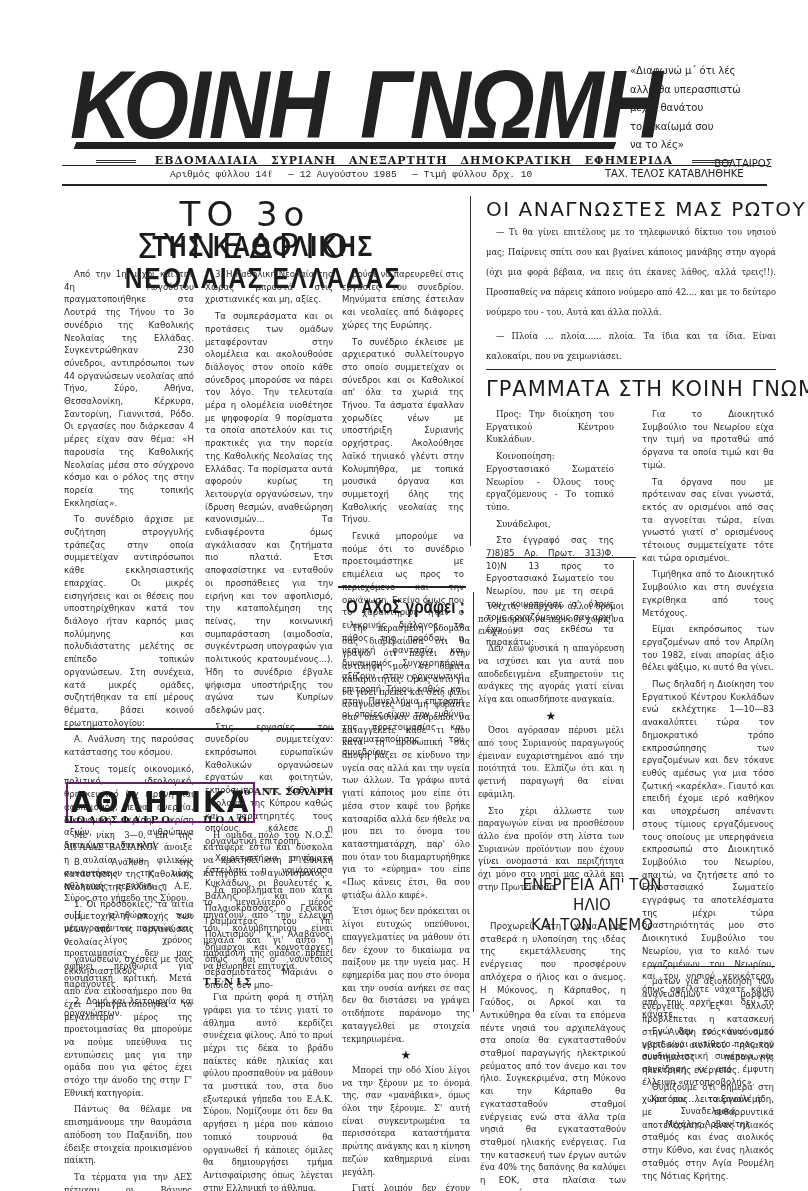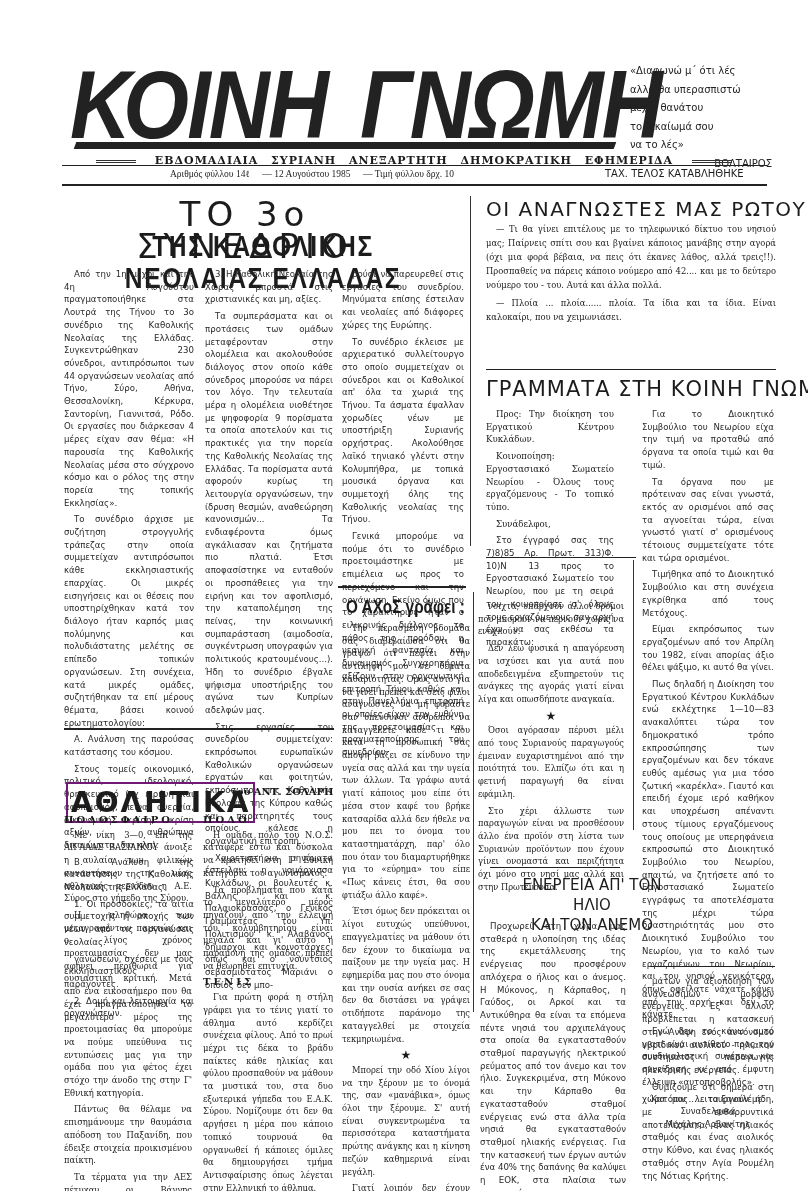--- a/index.html
+++ b/index.html
@@ -6,21 +6,21 @@
   body{width:808px;height:1191px;position:relative;overflow:hidden;color:#1c1c1c;font-family:"DejaVu Sans",sans-serif;}
   .abs{position:absolute;}
   .masthead{left:70px;top:60px;width:340px;height:90px;font-family:"Liberation Sans",sans-serif;font-weight:bold;font-style:italic;font-size:96px;line-height:90px;letter-spacing:-2px;color:#222;transform:scaleX(0.88);transform-origin:left top;white-space:nowrap;}
   .masthead2{left:360px;top:60px;}
   .underline-bar{left:72px;top:140px;width:335px;height:8px;background:#222;transform:skewX(-20deg);}
   .quote{left:630px;top:62px;width:160px;font-size:10px;line-height:18.5px;color:#222;}
   .quote .author{text-align:right;padding-right:18px;}
   .tagline{left:90px;top:154px;width:520px;font-family:"DejaVu Serif",serif;font-size:11px;font-weight:bold;letter-spacing:1px;word-spacing:8px;white-space:nowrap;}
   .tagline .dash{display:inline-block;width:40px;border-top:3px double #333;vertical-align:middle;margin:0 6px;}
   .rule{background:#222;}
-  .infoline{left:170px;top:169px;font-family:Liberation Serif, serif;font-size:9.5px;white-space:nowrap;}
+  .infoline{left:170px;top:169px;font-family:Liberation Mono, monospace;font-size:9.5px;white-space:nowrap;}
   .infoline span{margin-right:10px;}
   .postage{left:605px;top:168px;font-size:10px;white-space:nowrap;}
   .h1{left:80px;top:198px;width:330px;text-align:center;font-size:34px;line-height:32px;letter-spacing:6px;font-weight:normal;}
   .h1b{left:68px;top:230px;width:390px;text-align:center;font-family:"Liberation Sans",sans-serif;font-weight:bold;font-size:30px;line-height:32px;letter-spacing:2px;transform:scaleX(0.82);transform-origin:center top;}
   .col{font-size:8.6px;line-height:12.7px;text-align:justify;color:#2a2a2a;}
   .col p{margin:0 0 4px 0;text-indent:10px;}
   .serif{font-family:"DejaVu Serif",serif;color:#1a1a1a;}
   .sec-title{font-size:20px;letter-spacing:1px;white-space:nowrap;}
   .boxed{border:2px solid #701a75;padding:2px 3px;font-weight:bold;font-size:28px;letter-spacing:2px;}
   .center{text-align:center;}
@@ -84,21 +84,21 @@
 <div class="abs col" style="left:342px;top:268px;width:122px;">
   <p>ρούσε να παρευρεθεί στις εργασίες του συνεδρίου. Μηνύματα επίσης έστειλαν και νεολαίες από διάφορες χώρες της Ευρώπης.</p>
   <p>Το συνέδριο έκλεισε με αρχιερατικό συλλείτουργο στο οποίο συμμετείχαν οι σύνεδροι και οι Καθολικοί απ' όλα τα χωριά της Τήνου. Τα άσματα έψαλλαν χορωδίες νέων με υποστήριξη Συριανής ορχήστρας. Ακολούθησε λαϊκό τηνιακό γλέντι στην Κολυμπήθρα, με τοπικά μουσικά όργανα και συμμετοχή όλης της Καθολικής νεολαίας της Τήνου.</p>
   <p>Γενικά μπορούμε να πούμε ότι το συνέδριο προετοιμάστηκε με επιμέλεια ως προς το περιεχόμενο και την οργάνωση. Εκείνο όμως που το χαρακτήρισε ήταν ο ειλικρινής διάλογος, το πάθος της προόδου, η νεανική φαντασία και δυναμισμός. Συγχαρητήρια αξίζουν στην οργανωτική επιτροπή Τήνου καθώς και στην Πανελλήνια επιτροπή οι οποίες είχαν την ευθύνη της προετοιμασίας και πραγματοποίησης του συνεδρίου.</p>
 </div>
 <div class="abs rule" style="left:64px;top:728px;width:270px;height:2px;"></div>
 <div class="abs rule" style="left:338px;top:586px;width:128px;height:2px;"></div>
 
 <div class="abs vline" style="left:470px;top:196px;height:350px;"></div>
 <div class="abs sec-title" style="left:486px;top:197px;font-size:20px;letter-spacing:1.5px;">ΟΙ ΑΝΑΓΝΩΣΤΕΣ ΜΑΣ ΡΩΤΟΥΝ</div>
-<div class="abs col serif" style="left:486px;top:222px;width:290px;font-size:8.4px;line-height:14px;">
+<div class="abs col serif" style="left:486px;top:222px;width:290px;font-size:8.4px;line-height:20px;">
   <p>— Τι θα γίνει επιτέλους με το τηλεφωνικό δίκτυο του νησιού μας; Παίρνεις σπίτι σου και βγαίνει κάποιος μανάβης στην αγορά (όχι μια φορά βέβαια, να πεις ότι έκανες λάθος, αλλά τρεις!!). Προσπαθείς να πάρεις κάποιο νούμερο από 42.... και με το δεύτερο νούμερο του - του. Αυτά και άλλα πολλά.</p>
   <p>— Πλοία ... πλοία...... πλοία. Τα ίδια και τα ίδια. Είναι καλοκαίρι, που να χειμωνιάσει.</p>
 </div>
 <div class="abs rule" style="left:486px;top:369px;width:290px;height:1px;"></div>
 
 <div class="abs sec-title" style="left:486px;top:377px;font-size:21px;">ΓΡΑΜΜΑΤΑ ΣΤΗ ΚΟΙΝΗ ΓΝΩΜΗ</div>
 <div class="abs col" style="left:486px;top:408px;width:128px;">
   <p class="serif">Προς: Την διοίκηση του Εργατικού Κέντρου Κυκλάδων.</p>
   <p class="serif">Κοινοποίηση: Εργοστασιακό Σωματείο Νεωρίου - Όλους τους εργαζόμενους - Το τοπικό τύπο.</p>
   <p class="serif">Συνάδελφοι,</p>

